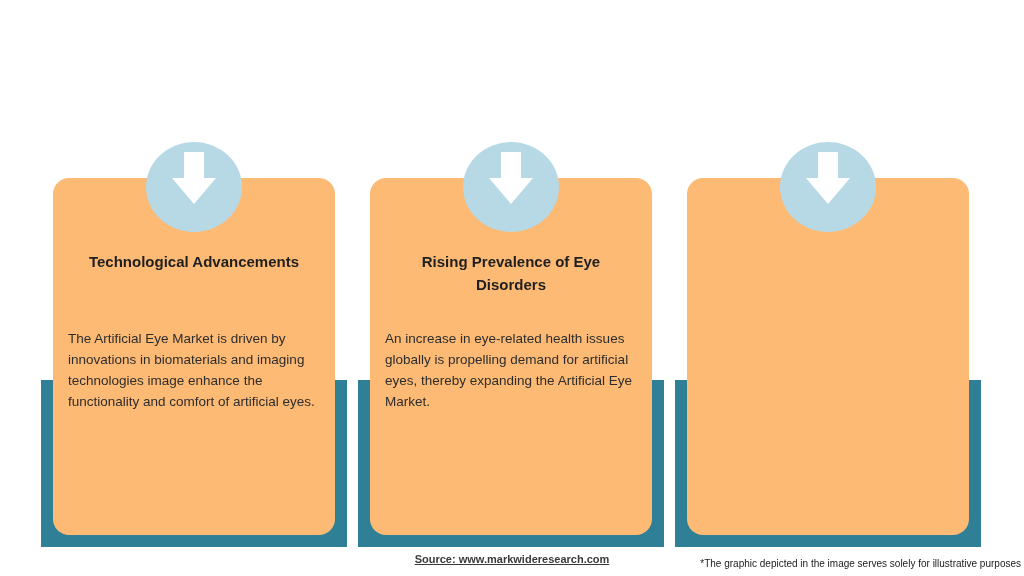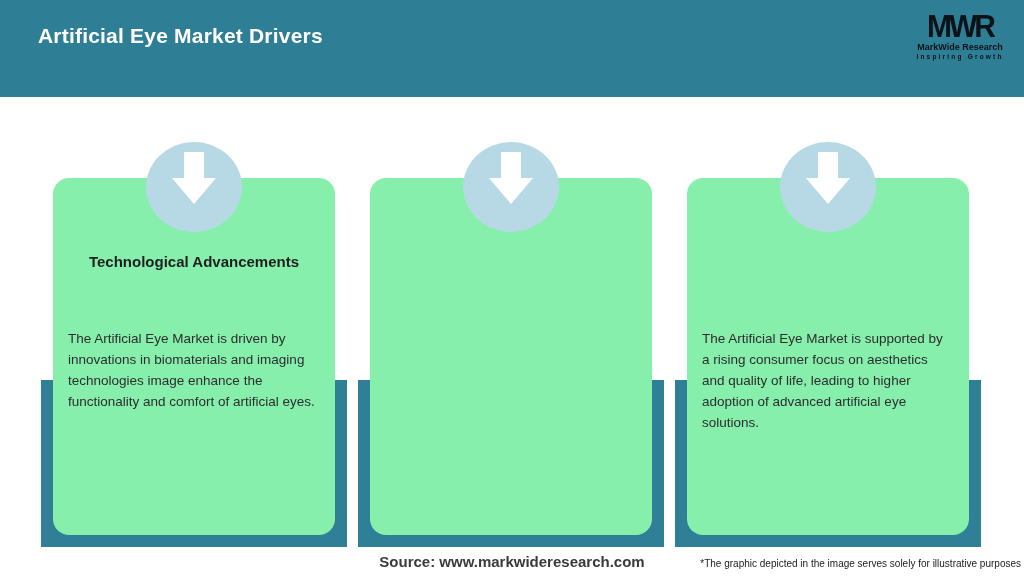--- a/index.html
+++ b/index.html
@@ -66,21 +66,21 @@
     position: absolute;
     left: 0; top: 380px;
     width: 306px; height: 167px;
     background: #2F8096;
     z-index: 1;
   }
   .card {
     position: absolute;
     left: 12px; top: 178px;
     width: 282px; height: 357px;
-    background: #86efac;
+    background: #fdba74;
     border-radius: 16px;
     z-index: 2;
   }
   .badge {
     position: absolute;
     left: 105px; top: 142px;
     width: 96px; height: 90px;
     background: #B7D9E6;
     border-radius: 50%;
     z-index: 3;
@@ -107,82 +107,76 @@
     line-height: 21px;
     color: #2D2D2D;
     white-space: pre-line;
   }
 
   
   .source {
     position: absolute;
     left: 0; right: 0; top: 553px;
     text-align: center;
-    font-size: 15px;
+    font-size: 11px;
     font-weight: bold;
     color: #3A3A3A;
     z-index: 4;
+    text-decoration: underline;
   }
   .disclaimer {
     position: absolute;
     right: 3px; top: 558px;
     font-size: 10px;
     color: #1A1A1A;
     z-index: 4;
   }
 </style>
 </head>
 <body>
 
 <div class="page">
 
-  <div class="header">
-    <div class="page-title">Artificial Eye Market Drivers</div>
-    <div class="logo">
-      <div class="logo-mark">MWR</div>
-      <div class="logo-name">MarkWide Research</div>
-      <div class="logo-tagline">Inspiring Growth</div>
-    </div>
-  </div>
 
   <div class="column col-1">
     <div class="backdrop"></div>
     <div class="card">
       <div class="card-title">Technological Advancements</div>
       <div class="card-body">The Artificial Eye Market is driven by
 innovations in biomaterials and imaging
 technologies image enhance the
 functionality and comfort of artificial eyes.</div>
     </div>
     <div class="badge">
       <svg width="48" height="58" viewBox="0 0 48 58">
         <polygon points="14,2 34,2 34,28 46,28 24,54 2,28 14,28" fill="#FFFFFF"></polygon>
       </svg>
     </div>
   </div>
 
   <div class="column col-2">
     <div class="backdrop"></div>
     <div class="card">
+      <div class="card-title">Rising Prevalence of Eye
+Disorders</div>
+      <div class="card-body">An increase in eye-related health issues
+globally is propelling demand for artificial
+eyes, thereby expanding the Artificial Eye
+Market.</div>
     </div>
     <div class="badge">
       <svg width="48" height="58" viewBox="0 0 48 58">
         <polygon points="14,2 34,2 34,28 46,28 24,54 2,28 14,28" fill="#FFFFFF"></polygon>
       </svg>
     </div>
   </div>
 
   <div class="column col-3">
     <div class="backdrop"></div>
     <div class="card">
-      <div class="card-body">The Artificial Eye Market is supported by
-a rising consumer focus on aesthetics
-and quality of life, leading to higher
-adoption of advanced artificial eye
-solutions.</div>
     </div>
     <div class="badge">
       <svg width="48" height="58" viewBox="0 0 48 58">
         <polygon points="14,2 34,2 34,28 46,28 24,54 2,28 14,28" fill="#FFFFFF"></polygon>
       </svg>
     </div>
   </div>
 
   <div class="source">Source: www.markwideresearch.com</div>
   <div class="disclaimer">*The graphic depicted in the image serves solely for illustrative purposes</div>

